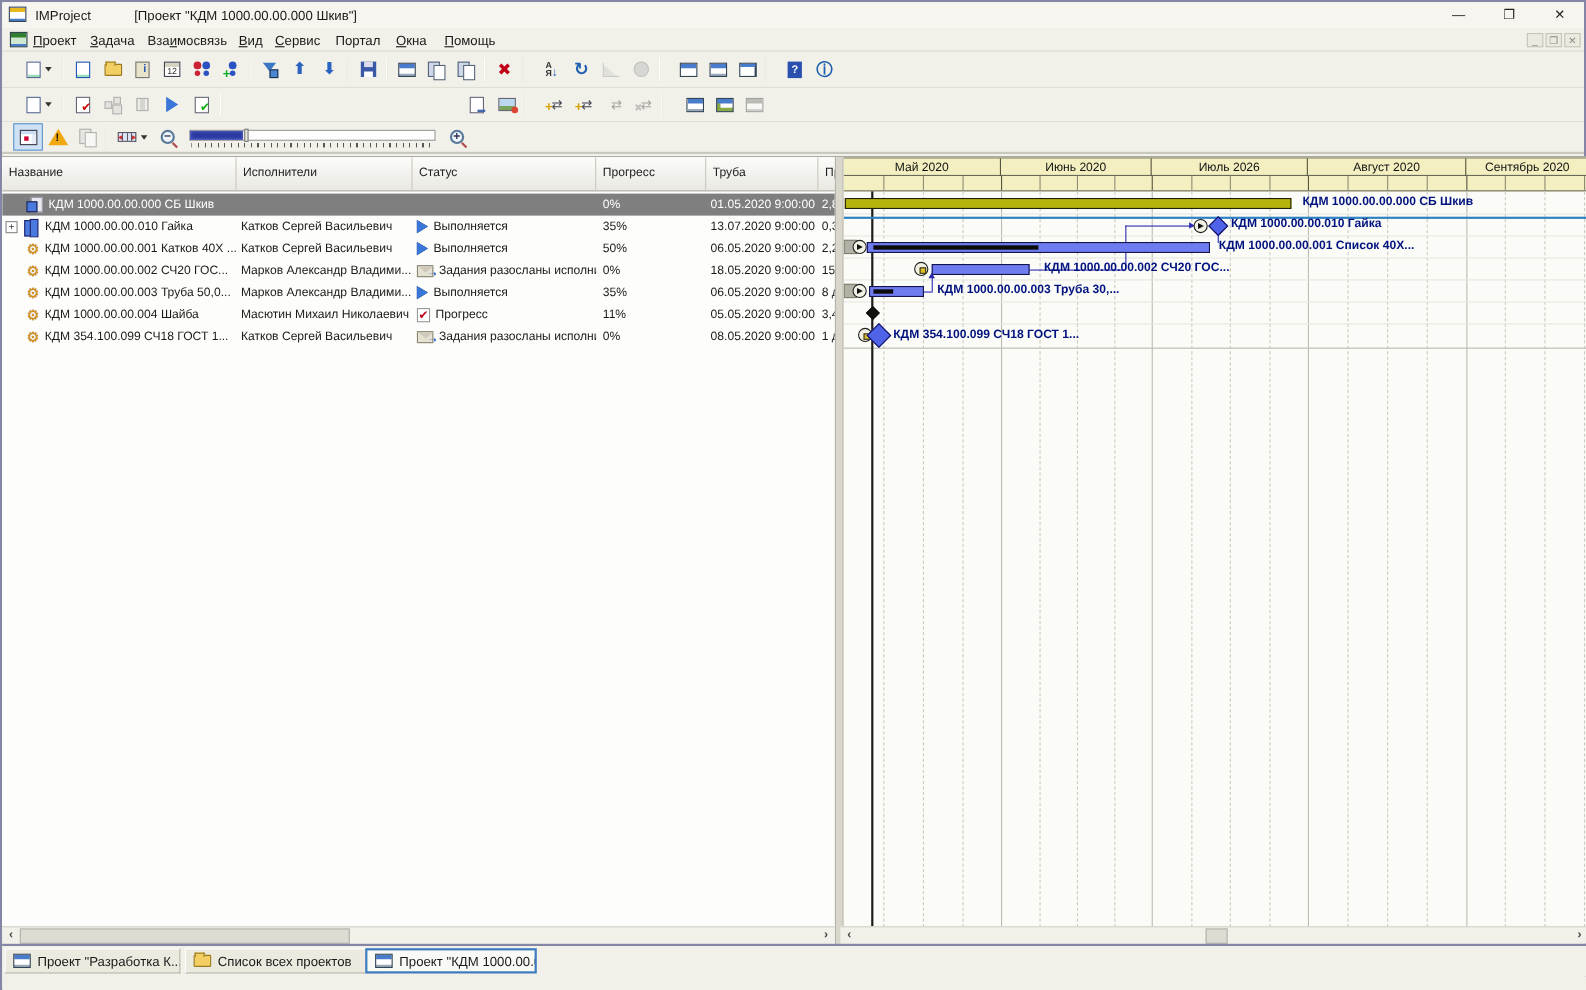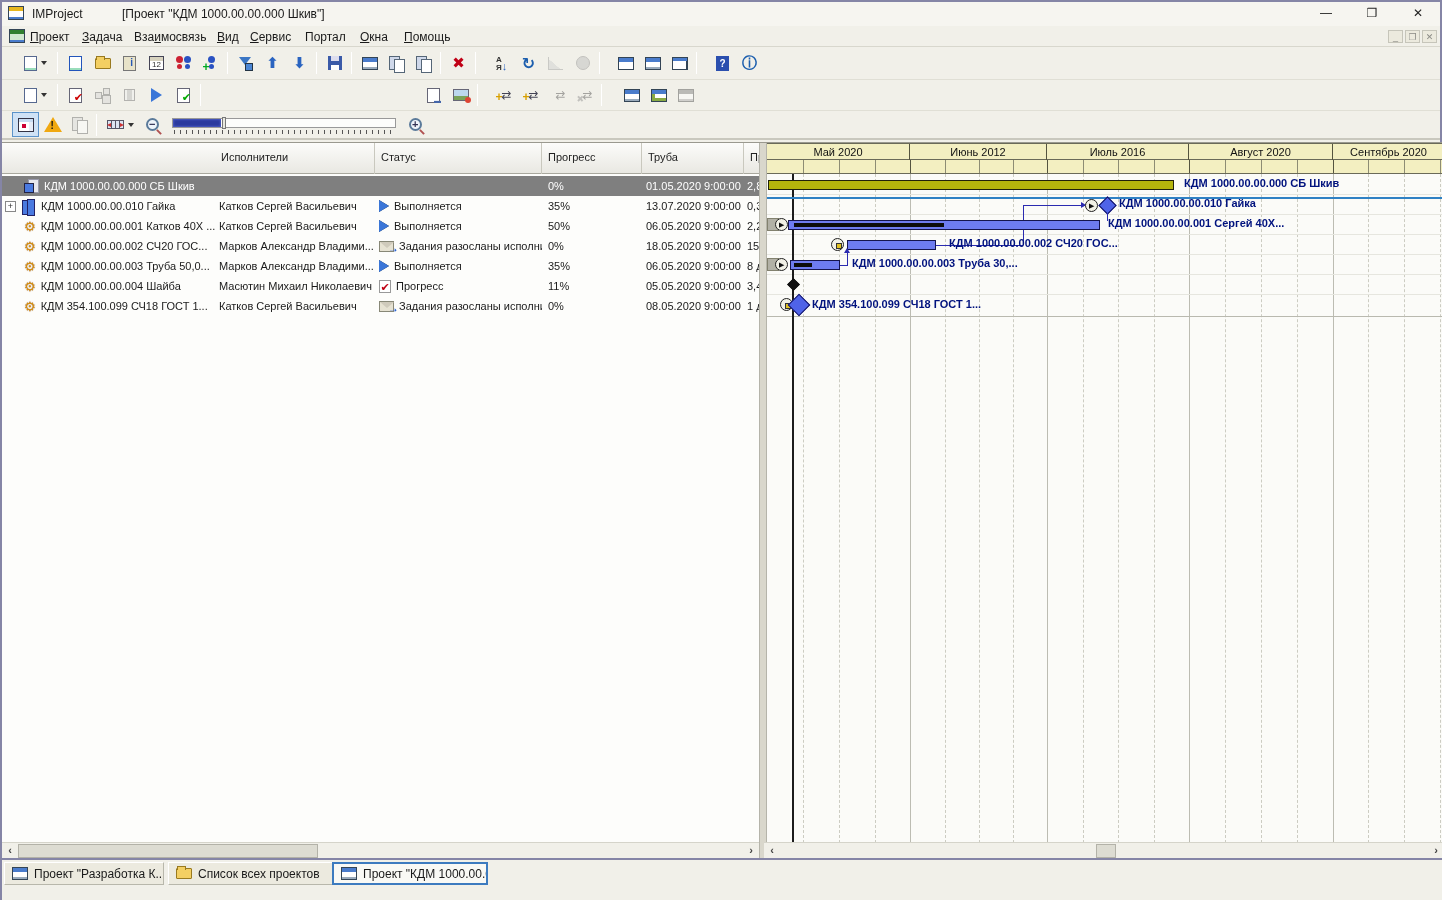--- a/index.html
+++ b/index.html
@@ -387,20 +387,21 @@
     </span>
     <span class="tbtn">
         <span class="g-mag plus"></span>
       </span>
   </div>
 
   <div id="main">
 
     <div id="tablepane">
       <div id="thead">
+        <span class="hcell" style="left:0;width:213px">Название</span>
         <span class="hcell" style="left:213px;width:160px">Исполнители</span>
         <span class="hcell" style="left:373px;width:167px">Статус</span>
         <span class="hcell" style="left:540px;width:100px">Прогресс</span>
         <span class="hcell" style="left:640px;width:102px">Труба</span>
         <span class="hcell" style="left:742px;width:15px;border-right:none">Пр</span>
       </div>
 
       <div class="trow sel" style="top:33px">
         <div class="c c-name">
             <span class="ricon ric-asm"></span>
@@ -519,22 +520,22 @@
         <div class="c c-start">08.05.2020 9:00:00</div>
         <div class="c c-dur">1 д</div>
       </div>
     </div>
 
     <div id="splitter"></div>
 
     <div id="ganttpane">
       <div id="gheadm">
         <span class="mcell" style="left:0;width:143px">Май 2020</span>
-        <span class="mcell" style="left:143px;width:137px">Июнь 2012</span>
-        <span class="mcell" style="left:280px;width:142px">Июль 2016</span>
+        <span class="mcell" style="left:143px;width:137px">Июнь 2020</span>
+        <span class="mcell" style="left:280px;width:142px">Июль 2026</span>
         <span class="mcell" style="left:422px;width:144px">Август 2020</span>
         <span class="mcell" style="left:566px;width:111px;border-right:none">Сентябрь 2020</span>
       </div>
       <div id="gheadw">
         <span class="wline" style="left:36px"></span>
           <span class="wline" style="left:72px"></span>
           <span class="wline" style="left:108px"></span>
         <span class="wline" style="left:143px;background:#55543f"></span>
         <span class="wline" style="left:178px"></span>
           <span class="wline" style="left:212px"></span>
@@ -595,21 +596,21 @@
         <span class="gcircle tri" style="left:318px;top:25px"></span>
         <span class="gdiamond" style="left:334px;top:25px"></span>
         <span class="glabel" style="left:352px;top:23px">КДМ 1000.00.00.010 Гайка</span>
         <span class="glink v" style="left:340px;top:39px;height:8px"></span>
 
         <span class="ghandle" style="left:0;top:44px"></span>
         <span class="gcircle tri" style="left:8px;top:44px"></span>
         <div class="gbar" style="left:21px;top:46px;width:312px">
             <span class="prog" style="left:5px;width:150px"></span>
           </div>
-        <span class="glabel" style="left:341px;top:43px">КДМ 1000.00.00.001 Сергей 40Х...</span>
+        <span class="glabel" style="left:341px;top:43px">КДМ 1000.00.00.001 Список 40Х...</span>
 
         <span class="gcircle sq" style="left:64px;top:64px"></span>
         <div class="gbar" style="left:80px;top:66px;width:89px"></div>
         <span class="glink h" style="left:169px;top:71px;width:87px"></span>
         <span class="glabel" style="left:182px;top:63px">КДМ 1000.00.00.002 СЧ20 ГОС...</span>
 
         <span class="ghandle" style="left:0;top:84px"></span>
         <span class="gcircle tri" style="left:8px;top:84px"></span>
         <div class="gbar" style="left:23px;top:86px;width:50px">
             <span class="prog" style="left:3px;width:18px"></span>

